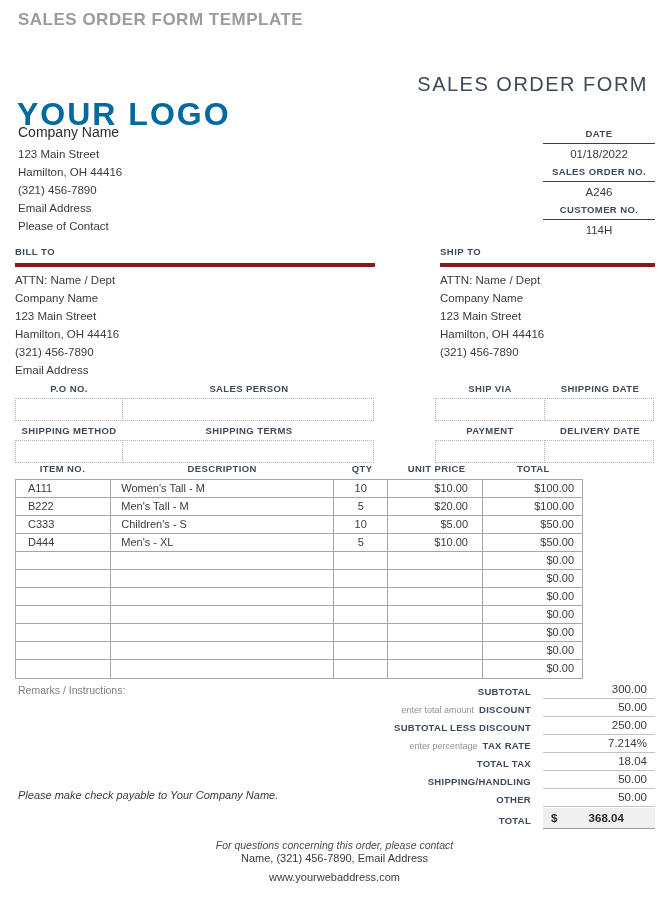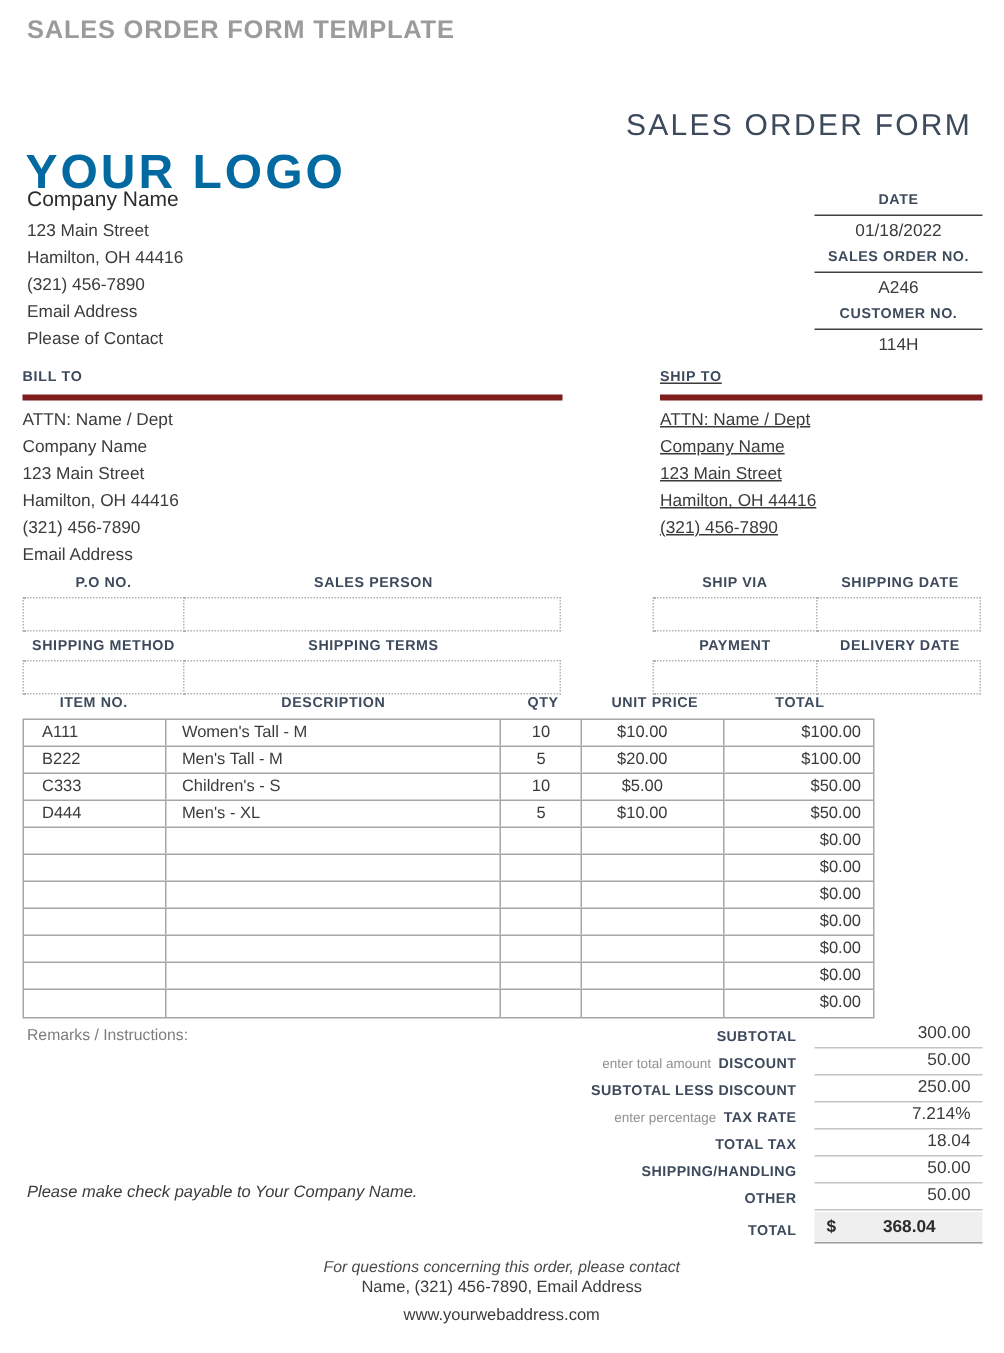--- a/index.html
+++ b/index.html
@@ -14,21 +14,21 @@
   .form-title { position:absolute; right:21px; top:73px; font-size:20px; color:#3d4a5c; letter-spacing:1.5px; }
   
   .company { position:absolute; left:18px; top:122px; }
   .company-name { font-size:14px; color:#2c2c2c; line-height:20px; margin-bottom:3px; }
   .addr-line { font-size:11.5px; line-height:18px; color:#3b3b3b; }
   .meta { position:absolute; left:543px; top:128px; width:112px; }
   .meta-label { font-size:9.5px; font-weight:bold; color:#3d4a5c; letter-spacing:0.4px; text-align:center; padding-bottom:4px; border-bottom:1px solid #404040; }
   .meta-value { font-size:11.5px; text-align:center; padding:4px 0 6px 0; color:#3b3b3b; }
   
   .billto { position:absolute; left:15px; top:246px; width:360px; }
-  .shipto { position:absolute; left:440px; top:246px; width:215px;text-decoration:underline; }
+  .shipto { position:absolute; left:440px; top:246px; width:215px; }
   .section-heading { font-size:9.5px; font-weight:bold; color:#3d4a5c; letter-spacing:0.5px; padding-bottom:6px; border-bottom:4px solid #7f1d1d; }
   .addr-block { margin-top:4px; }
   
   .po-left  { position:absolute; left:15px;  top:383px; width:360px; }
   .po-right { position:absolute; left:435px; top:383px; width:220px; }
   .po-label-row, .po-box-row { display:flex; }
   .po-label-row { margin-bottom:2px; }
   .po-label-row.second { margin-top:4px; }
   .po-label { font-size:9.5px; font-weight:bold; color:#3d4a5c; letter-spacing:0.4px; text-align:center; height:13px; }
   .w1 { width:108px; } .w2 { width:252px; } .w3 { width:110px; } .w4 { width:110px; }
@@ -40,21 +40,21 @@
   .th { font-size:9.5px; font-weight:bold; color:#3d4a5c; letter-spacing:0.4px; text-align:center; }
   .col1 { width:107px; } .col2 { width:253px; } .col3 { width:62px; } .col4 { width:106px; } .col5 { width:112px; }
   .itable { border:1px solid #a6a6a6; }
   .trow { display:flex; height:18px; border-bottom:1px solid #a6a6a6; }
   .trow:last-child { border-bottom:none; }
   .tc { font-size:11px; line-height:17px; color:#3b3b3b; border-right:1px solid #a6a6a6; overflow:hidden; white-space:nowrap; }
   .tc:last-child { border-right:none; }
   .c-item { padding-left:12px; }
   .c-desc { padding-left:10px; }
   .c-qty  { text-align:center; }
-  .c-unit { text-align:center; padding-right:14px; }
+  .c-unit { text-align:right; padding-right:14px; }
   .c-total{ text-align:right; padding-right:8px; }
   .tc.col1{ width:107px; } .tc.col2{ width:253px; } .tc.col3{ width:62px; } .tc.col4{ width:106px; } .tc.col5{ width:112px; }
   
   .remarks { position:absolute; left:18px; top:684px; font-size:10.5px; color:#7d7d7d; }
   .totals { position:absolute; left:325px; top:681px; width:330px; }
   .t-row { display:flex; align-items:center; height:18px; }
   .t-labelcell { flex:1; text-align:right; padding-right:12px; white-space:nowrap; }
   .t-helper { font-size:9px; color:#919191; margin-right:5px; }
   .t-label { font-size:9.5px; font-weight:bold; color:#3d4a5c; letter-spacing:0.3px; }
   .t-value { width:112px; height:18px; line-height:17px; text-align:right; padding-right:8px; font-size:11.5px; border-bottom:1px solid #c4c4c4; color:#3b3b3b; }

